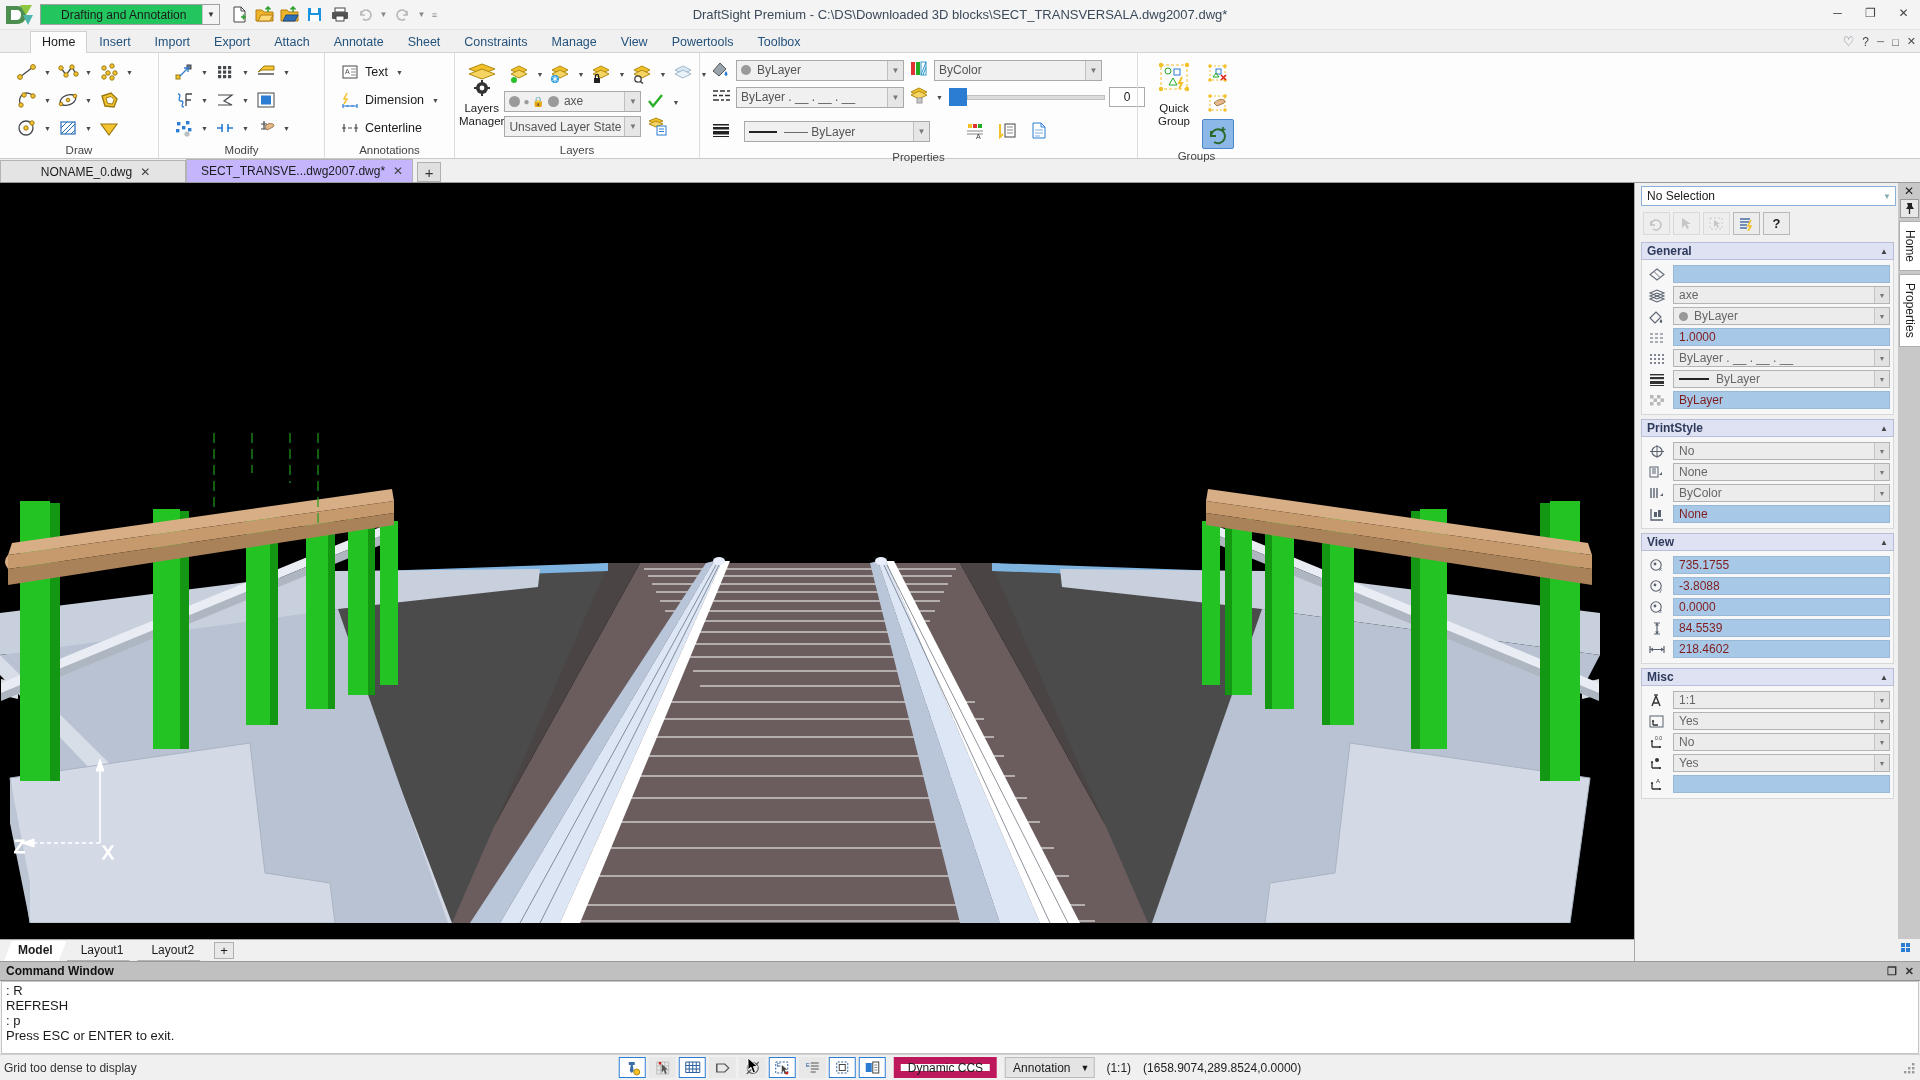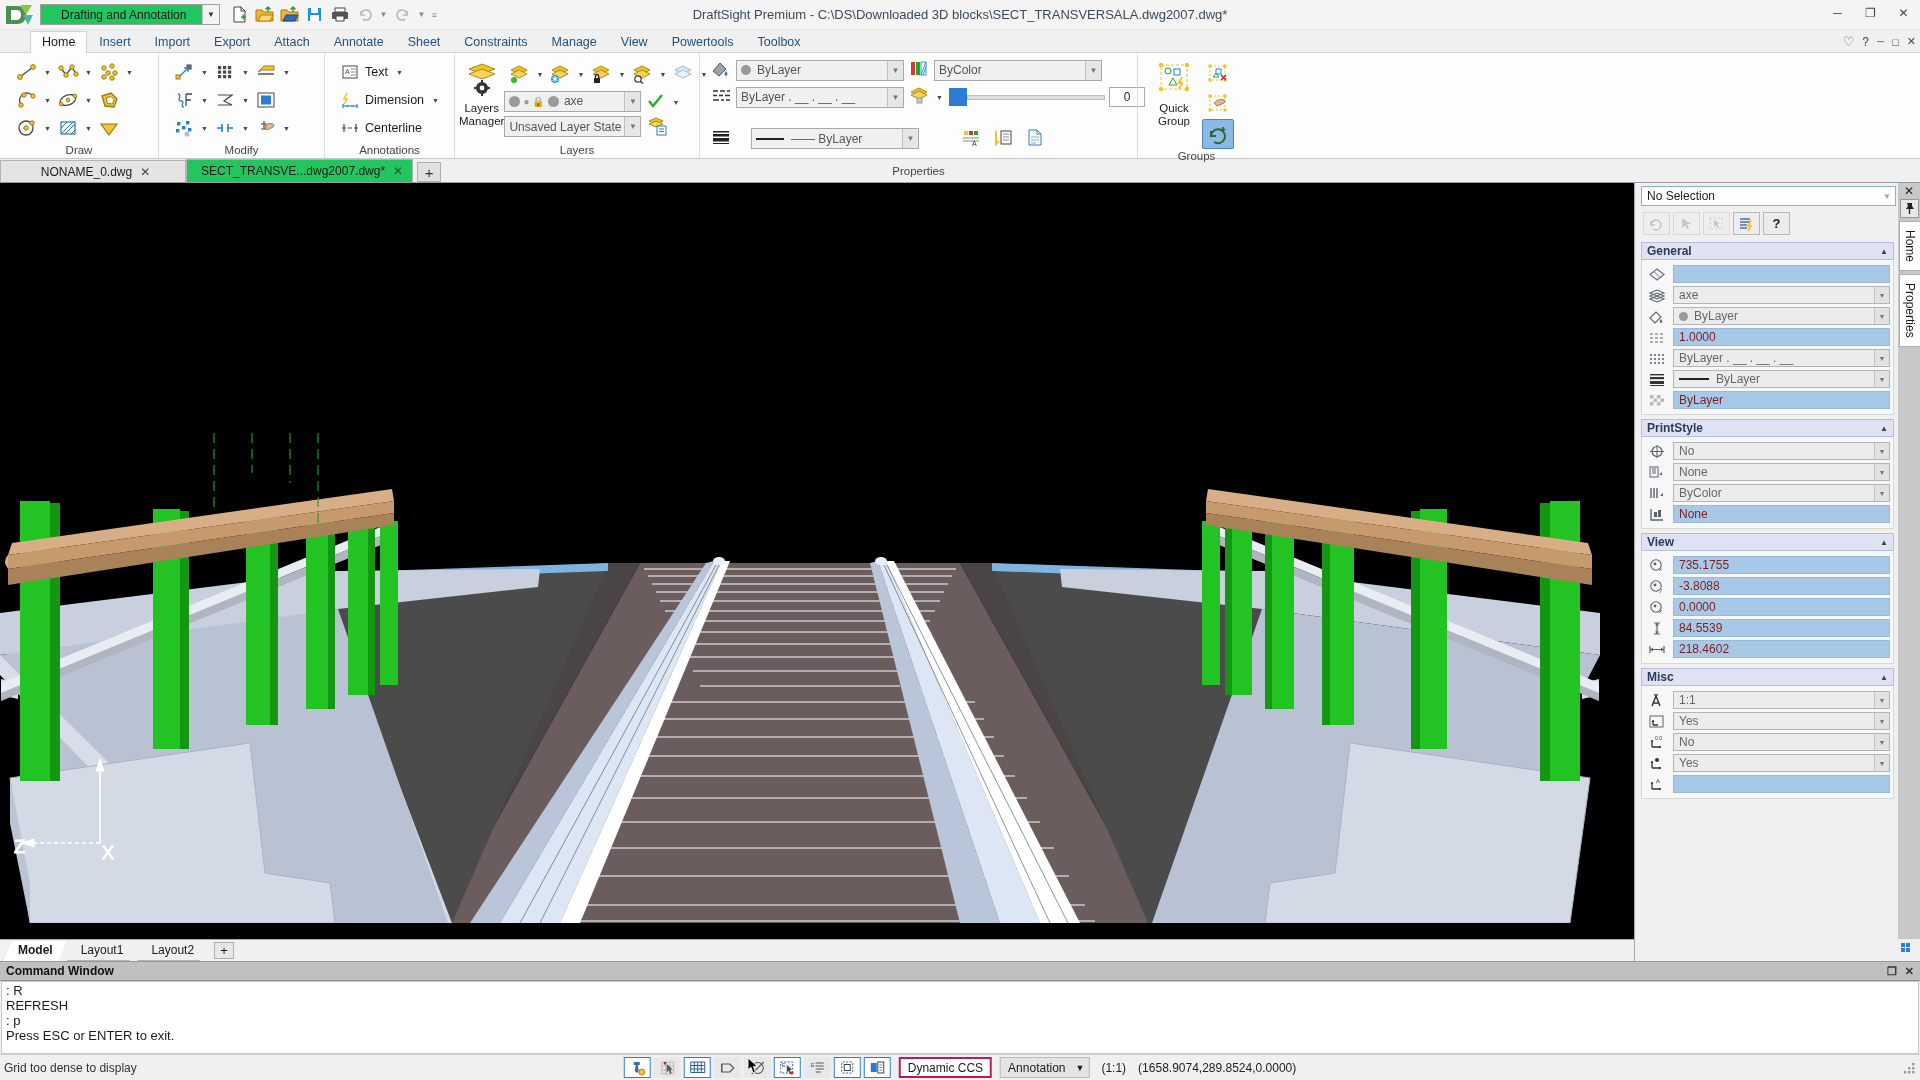--- a/index.html
+++ b/index.html
@@ -99,21 +99,21 @@
   
   .doctabs {
     height: 24px; background: #f0f0f0; display: flex; align-items: flex-end;
     border-bottom: 1px solid #9a9a9a;
   }
   .dtab {
     height: 22px; display: flex; align-items: center; gap: 8px; padding: 0 9px 0 14px;
     border: 1px solid #b4b4b4; border-bottom: none; background: #e4e4e4; font-size: 12px;
     min-width: 150px; justify-content: center; position: relative;
   }
-  .dtab.active { background: #22c55e; height: 23px; }
+  .dtab.active { background: #c4b5fd; height: 23px; }
   .dtab .x { font-size: 12px; color: #444; }
   .dtab-add {
     width: 24px; height: 20px; margin-left: 4px; border: 1px solid #b0b0b0;
     background: #e0e0e0; display: flex; align-items: center; justify-content: center;
     font-size: 15px; color: #333;
   }
 
   
   .mainrow { flex: 1; display: flex; min-height: 0; }
   .canvas-wrap { flex: 1; position: relative; background: #000; overflow: hidden; }
@@ -218,21 +218,21 @@
     position: absolute; left: 50%; transform: translateX(-50%);
     display: flex; align-items: center; gap: 3px;
   }
   .sb-tgl {
     width: 27px; height: 21px; display: flex; align-items: center; justify-content: center;
     border: 1px solid transparent; background: #e8e8e8;
   }
   .sb-tgl.on { border-color: #2b7cd3; background: #fff; }
   .sb-pill {
     height: 21px; padding: 0 7px; display: flex; align-items: center; font-size: 12px;
-    border: 2px solid #be185d; background: #fff; margin-left: 5px;
+    border: 7px solid #be185d; background: #fff; margin-left: 5px;
   }
   .sb-anno {
     height: 21px; padding: 0 4px 0 7px; display: flex; align-items: center; gap: 10px;
     font-size: 12px; background: #e4e4e4; border: 1px solid #bbb; margin-left: 5px;
   }
   .sb-coord { font-size: 12px; color: #222; margin-left: 9px; white-space: nowrap; }
   .sb-right { position: absolute; right: 4px; display: flex; align-items: center; gap: 6px; }
   .resize-grip { width: 14px; height: 14px; }
 </style>
 </head>
@@ -703,21 +703,21 @@
               <div style="width:36px;height:20px;border:1px solid #a9a9a9;background:#fff;display:flex;align-items:center;justify-content:center;font-size:12px;margin-left:4px">0</div>
             </div>
           </div>
           <div style="display:flex;align-items:center;gap:4px">
             <span><svg width="22" height="19" viewBox="0 0 22 19">
                   <rect x="3" y="3" width="16" height="1.5" fill="#222"></rect>
                   <rect x="3" y="6" width="16" height="2.5" fill="#222"></rect>
                   <rect x="3" y="10" width="16" height="3.5" fill="#222"></rect>
                   <rect x="3" y="15" width="16" height="1" fill="#222"></rect>
                 </svg></span>
-            <div class="cmb" style="width:168px;margin:15px">
+            <div class="cmb" style="width:186px;margin:8px">
               <span class="lline" style="width:28px;height:2px;background:#222;display:inline-block;margin-right:7px"></span>
               <span class="txt">—— ByLayer</span>
               <span class="cbar">▼</span>
             </div>
             <div style="display:flex;gap:10px;margin-left:22px">
               <span><svg width="22" height="19" viewBox="0 0 22 19">
                     <rect x="4" y="3" width="4" height="4" fill="#f2c029"></rect>
                     <rect x="9" y="3" width="4" height="4" fill="#d33"></rect>
                     <rect x="14" y="3" width="4" height="4" fill="#2a2"></rect>
                     <path d="M3 10 h16 M3 13 h16" stroke="#888"></path>

